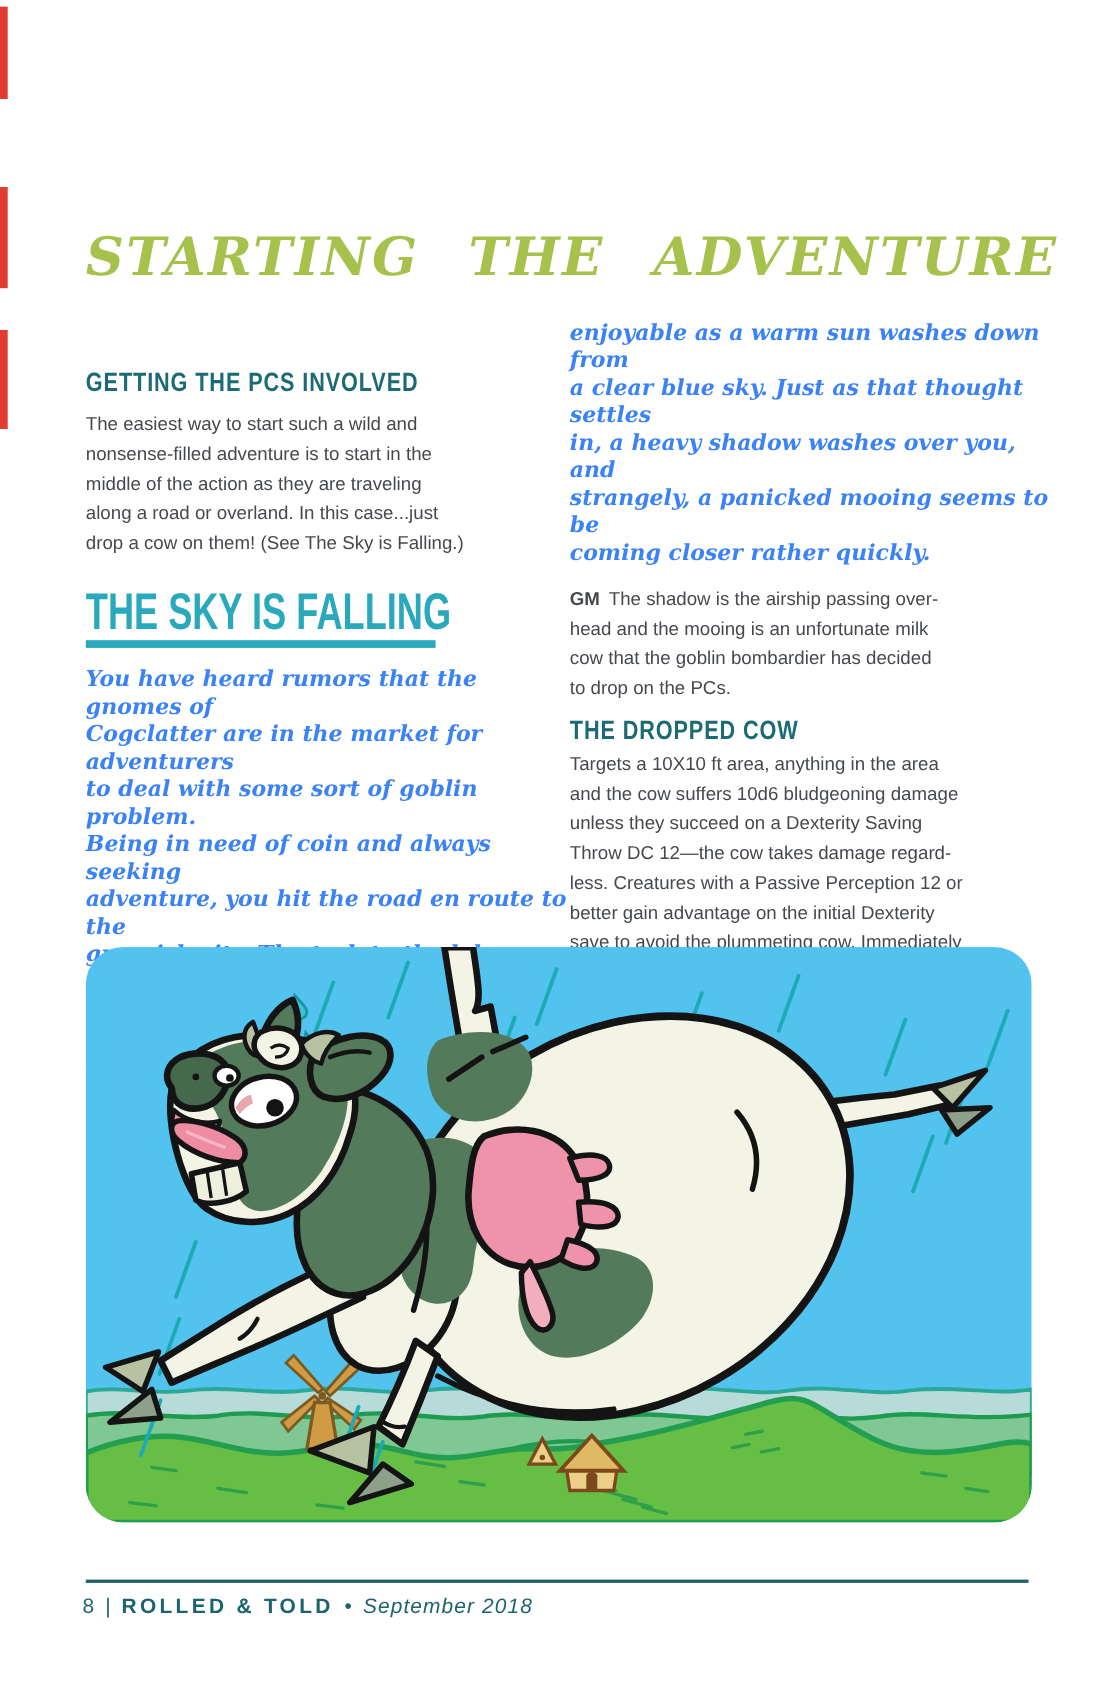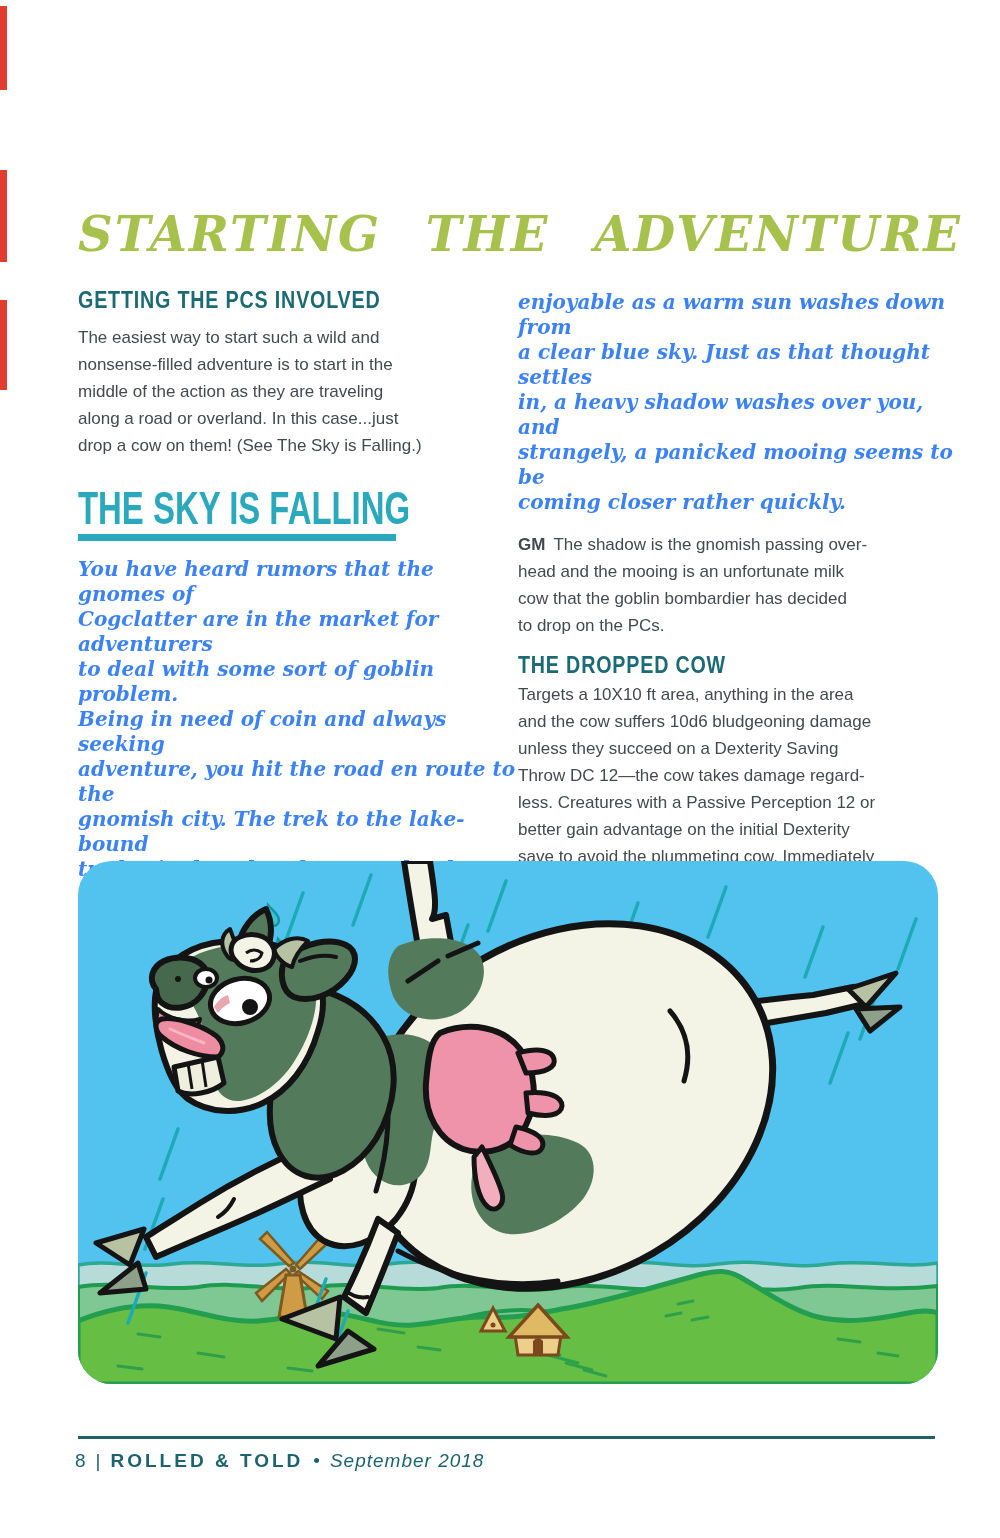--- a/index.html
+++ b/index.html
@@ -19,21 +19,21 @@
   #main-title{
     position:absolute;left:78px;top:206px;margin:0;
     font-family:"DejaVu Serif",serif;
     font-style:italic;font-weight:bold;
     font-size:48px;line-height:56px;
     letter-spacing:2px;word-spacing:26px;
     color:#a6c24d;white-space:nowrap;
   }
 
   .col{position:absolute;top:288px;width:438px;}
-  #col-left{left:78px;}
+  #col-left{left:78px;margin-top:48px;}
   #col-right{left:518px;}
 
   .mini-heading{
     margin:0;
     font-size:24px;line-height:24px;font-weight:bold;
     letter-spacing:1px;color:#1b6a74;
     transform:scaleX(0.82);transform-origin:left center;
     white-space:nowrap;
   }
   .body-text{
@@ -114,21 +114,21 @@
 roadways, and trade routes. Even the
 weather seems to want to make your trek</p>
   </div>
 
   <div class="col" id="col-right">
     <p class="flavor-text" id="flavor-right">enjoyable as a warm sun washes down from
 a clear blue sky. Just as that thought settles
 in, a heavy shadow washes over you, and
 strangely, a panicked mooing seems to be
 coming closer rather quickly.</p>
-    <p class="body-text" id="gm-paragraph"><span class="gm-label">GM</span><span>The shadow is the gnomish passing over-
+    <p class="body-text" id="gm-paragraph"><span class="gm-label">GM</span><span>The shadow is the airship passing over-
 head and the mooing is an unfortunate milk
 cow that the goblin bombardier has decided
 to drop on the PCs.</span></p>
     <h3 class="mini-heading" id="dropped-heading">THE DROPPED COW</h3>
     <p class="body-text" id="dropped-body">Targets a 10X10 ft area, anything in the area
 and the cow suffers 10d6 bludgeoning damage
 unless they succeed on a Dexterity Saving
 Throw DC 12—the cow takes damage regard-
 less. Creatures with a Passive Perception 12 or
 better gain advantage on the initial Dexterity

